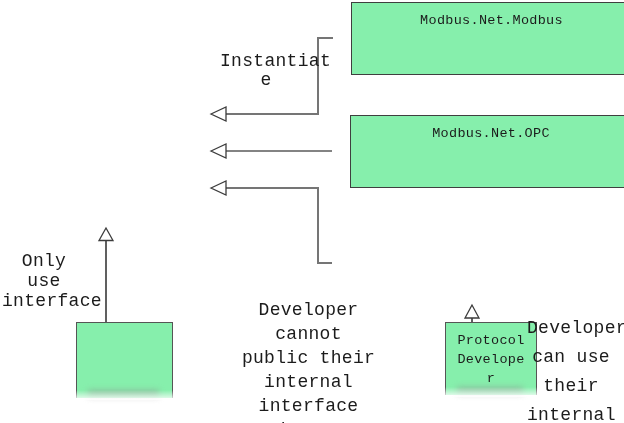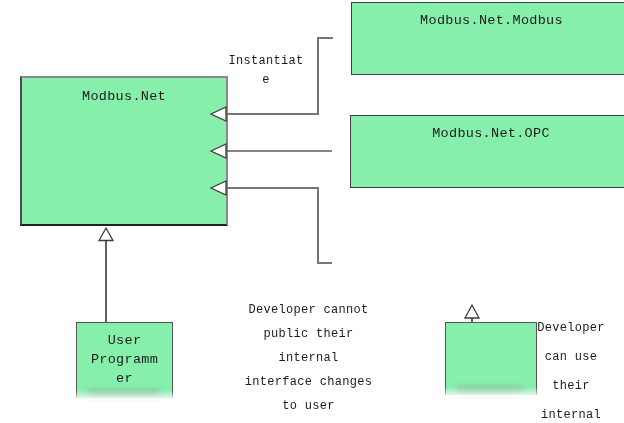--- a/index.html
+++ b/index.html
@@ -23,55 +23,52 @@
   #box-modbus .box-title, #box-opc .box-title, #box-siemens .box-title { padding-top:8px; }
   #box-user     { left:58px;  top:322px; width:97px; height:76px;
     border:1.5px solid #555555; border-bottom:none; }
   #box-protocol { left:427px; top:322px; width:92px; height:73px;
     border:1.5px solid #555555; border-bottom:none; }
   #box-user .box-title, #box-protocol .box-title { padding-top:8px; }
   .box-smudge { position:absolute; bottom:1px; left:12%; width:74%; height:7px;
     background:#8f8f8f; filter:blur(3px); opacity:0.5; }
   .box-fade { position:absolute; left:-2px; right:-2px; bottom:-2px; height:10px;
     background:linear-gradient(to bottom, rgba(255,255,255,0), rgba(255,255,255,0.9)); }
-  .label { position:absolute; font-size:12px; white-space:pre-line;
+  .label { position:absolute; font-size:18px; white-space:pre-line;
     text-align:center; letter-spacing:0.3px; }
   #label-instantiate { left:220px; top:52px;  width:92px;  line-height:19px; }
   #label-only-use    { left:2px;   top:251px; width:84px;  line-height:20px; }
   #label-dev-cannot  { left:228px; top:298px; width:161px; line-height:24px; }
   #label-dev-can     { left:527px; top:314px; width:88px;  line-height:29px; }
   #connector-layer { position:absolute; left:0; top:0; width:624px; height:423px; }
 </style>
 </head>
 <body>
 
 <div class="canvas">
 
-  <div class="box" id="box-main">
-    <div class="box-title">Modbus.Net</div>
-  </div>
 
   <div class="box" id="box-modbus">
     <div class="box-title">Modbus.Net.Modbus</div>
   </div>
 
   <div class="box" id="box-opc">
     <div class="box-title">Modbus.Net.OPC</div>
   </div>
 
 
   <div class="box" id="box-user">
-    <div class="box-title">User
-Programm
-er</div>
     <div class="box-smudge"></div>
     <div class="box-fade"></div>
   </div>
 
   <div class="box" id="box-protocol">
+    <div class="box-title">Protocol
+Develope
+r</div>
     <div class="box-smudge"></div>
     <div class="box-fade"></div>
   </div>
 
   <svg id="connector-layer" viewBox="0 0 624 423" xmlns="http://www.w3.org/2000/svg">
 
     <polyline points="333,38 318,38 318,114 226,114" fill="none" stroke="#757575" stroke-width="2"></polyline>
     <polygon points="211,114 226,107 226,121" fill="#ffffff" stroke="#3c3c3c" stroke-width="1.3"></polygon>
 
     <line x1="332" y1="151" x2="226" y2="151" stroke="#5a5a5a" stroke-width="1.6"></line>
@@ -82,20 +79,22 @@
 
     <line x1="106" y1="240" x2="106" y2="322" stroke="#4f4f4f" stroke-width="1.8"></line>
     <polygon points="106,228 99,240.5 113,240.5" fill="#ffffff" stroke="#3c3c3c" stroke-width="1.3"></polygon>
 
     <line x1="472" y1="318" x2="472" y2="322" stroke="#4f4f4f" stroke-width="1.8"></line>
     <polygon points="472,305 465,318 479,318" fill="#ffffff" stroke="#3c3c3c" stroke-width="1.3"></polygon>
   </svg>
 
   <div class="label" id="label-instantiate">Instantiat
 e</div>
+  <div class="label" id="label-only-use">Only use
+interface</div>
   <div class="label" id="label-dev-cannot">Developer cannot
 public their
 internal
 interface changes
 to user
 programmer.</div>
   <div class="label" id="label-dev-can">Developer
 can use
 their
 internal

